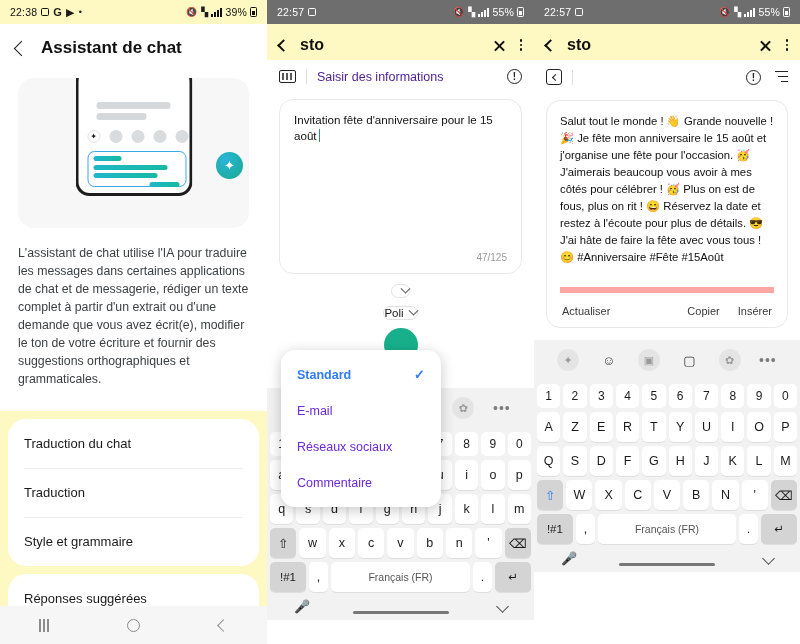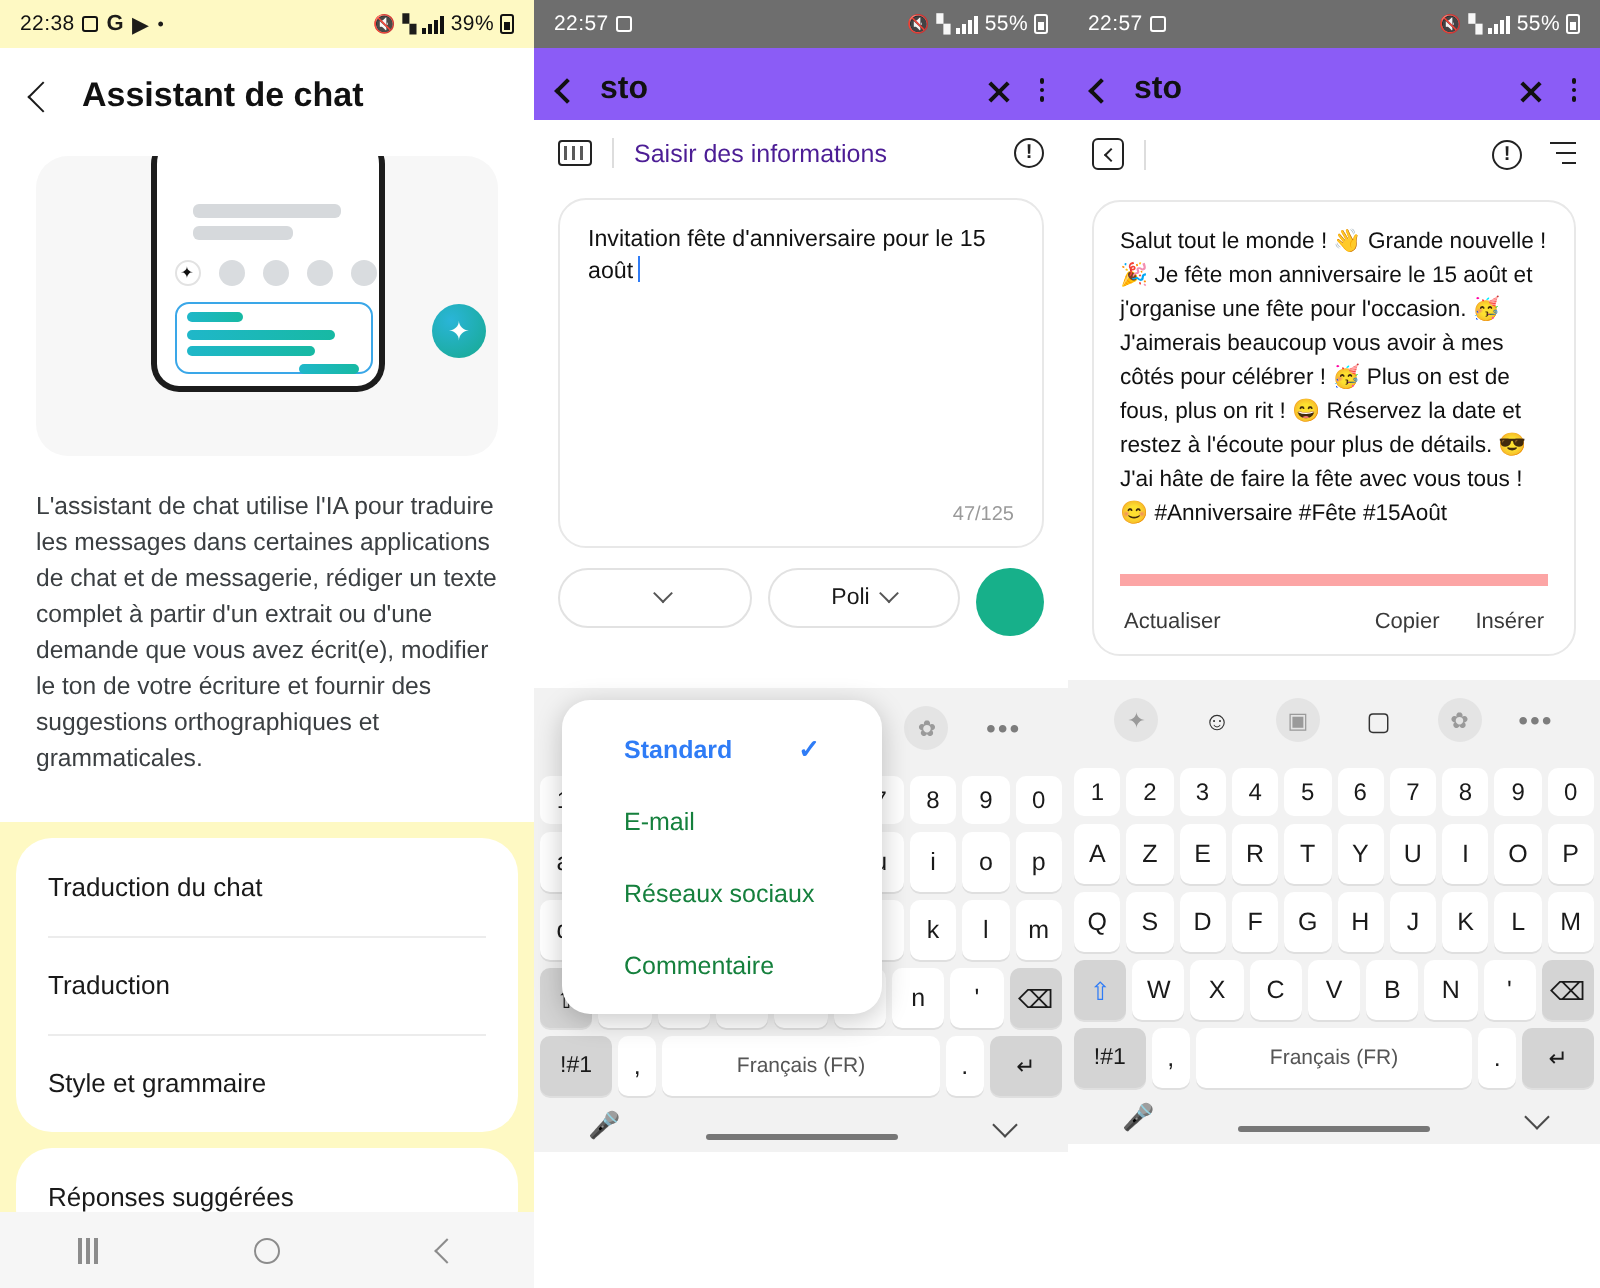--- a/index.html
+++ b/index.html
@@ -71,21 +71,21 @@
   .row { padding: 17px 16px; font-size: 13px; color: #1a1a1a; position: relative; }
   .row + .row:before { content:""; position: absolute; top:0; left:16px; right:16px; height:1px; background:#ececec; }
   .navbar { position: absolute; bottom: 0; left: 0; right: 0; height: 38px;
     background: #f6f6f6; display: flex; align-items: center; justify-content: space-around; color: #8c8c8c; }
   .nav-recent { display: flex; gap: 2.5px; }
   .nav-recent i { width: 1.6px; height: 13px; background: #8c8c8c; display: block; }
   .nav-home { width: 13px; height: 13px; border: 1.6px solid #8c8c8c; border-radius: 50%; }
   .nav-back { width: 9px; height: 9px; border-left: 1.6px solid #8c8c8c; border-bottom: 1.6px solid #8c8c8c; transform: rotate(45deg); }
 
   
-  .dimmed { background: #8b5cf6; height: 60px; position: relative; color: #fff; }
+  .dimmed { background: #fef9c3; height: 60px; position: relative; color: #fff; }
   .dim-row { position: absolute; bottom: 0px; left: 0; right: 0; padding: 0 12px;
     display: flex; align-items: center; gap: 12px; height: 30px; }
   .dim-title { font-size: 16px; font-weight: 700; color: #111; }
   .dim-chev { width: 9px; height: 9px; border-left: 2px solid #111; border-bottom: 2px solid #111; transform: rotate(45deg); }
   .dim-right { margin-left: auto; display: flex; align-items: center; gap: 14px; color: #111; font-size: 15px; }
   .xmark { position: relative; width: 13px; height: 13px; }
   .xmark:before, .xmark:after { content:""; position:absolute; top:6px; left:0; width:13px; height:2px; background:#111; }
   .xmark:before { transform: rotate(45deg); } .xmark:after { transform: rotate(-45deg); }
   .kebab { display: flex; flex-direction: column; gap: 2px; }
   .kebab i { width: 2.5px; height: 2.5px; border-radius: 50%; background: #111; display: block; }
@@ -109,34 +109,34 @@
   .sq-back span { width: 5px; height: 5px; border-left: 1.5px solid #222; border-bottom: 1.5px solid #222; transform: rotate(45deg); margin-left: 2px; }
 
   .input-card {
     margin: 6px 12px 0; background: #fff; border: 1px solid #e8e8e8; border-radius: 14px;
     height: 175px; padding: 12px 14px; position: relative;
   }
   .input-text { font-size: 11.6px; color: #111; line-height: 1.4; }
   .caret { display: inline-block; width: 1.6px; height: 13px; background: #2f7cf6; vertical-align: -2px; margin-left: 2px; }
   .counter { position: absolute; right: 14px; bottom: 10px; font-size: 10px; color: #9a9a9a; }
 
-  .ctrl-row { display: flex; align-items: flex-start; gap: 8px; margin: 10px 12px 0; }
+  .ctrl-row { display: flex; align-items: center; gap: 8px; margin: 10px 12px 0; flex-direction: column; }
   .pill {
     border: 1px solid #e2e2e2; border-radius: 18px; height: 30px; flex: 1;
     display: flex; align-items: center; justify-content: center; gap: 6px;
     font-size: 11.5px; color: #1a1a1a; background: #fff;
   }
   .pill .cd { width: 7px; height: 7px; border-right: 1.6px solid #555; border-bottom: 1.6px solid #555; transform: rotate(45deg) translate(-2px,-2px); }
   .go-btn { width: 34px; height: 34px; border-radius: 50%; background: #17b08a; flex: none; }
 
   .menu {
     position: absolute; left: 14px; top: 290px; width: 160px; background: #fff;
-    border-radius: 14px; box-shadow: 0 3px 14px rgba(0,0,0,.22); padding: 6px 15px; z-index: 6;
-  }
-  .menu-item { padding: 11px 16px; font-size: 12.5px; color: #15803d; display: flex; align-items: center; }
+    border-radius: 14px; box-shadow: 0 3px 14px rgba(0,0,0,.22); padding: 6px 0; z-index: 6;
+  }
+  .menu-item { padding: 11px 16px; font-size: 12.5px; color: #6d28d9; display: flex; align-items: center; }
   .menu-item.sel { color: #2f7cf6; font-weight: 700; }
   .menu-check { margin-left: auto; color: #2f7cf6; font-size: 13px; }
 
   .icon-row { display: flex; align-items: center; justify-content: space-around;
     padding: 9px 14px; background: #f2f2f2; }
   .ic-circle { width: 22px; height: 22px; border-radius: 50%; background: #e4e4e4;
     display: flex; align-items: center; justify-content: center; font-size: 11px; color: #9a9a9a; }
   .ic-circle.on { background: transparent; color: #333; font-size: 13px; }
   .ic-dots { color: #7d7d7d; font-size: 14px; letter-spacing: 1px; }
 

